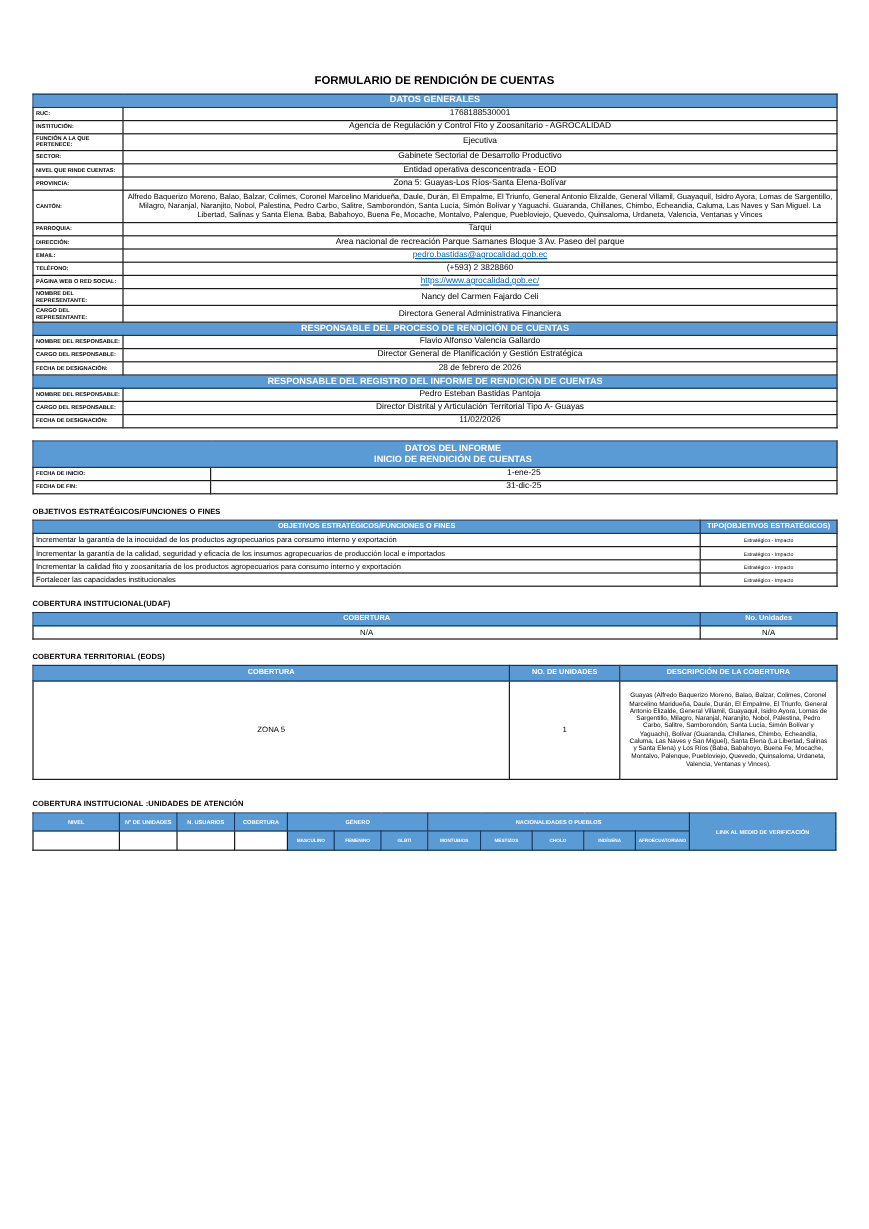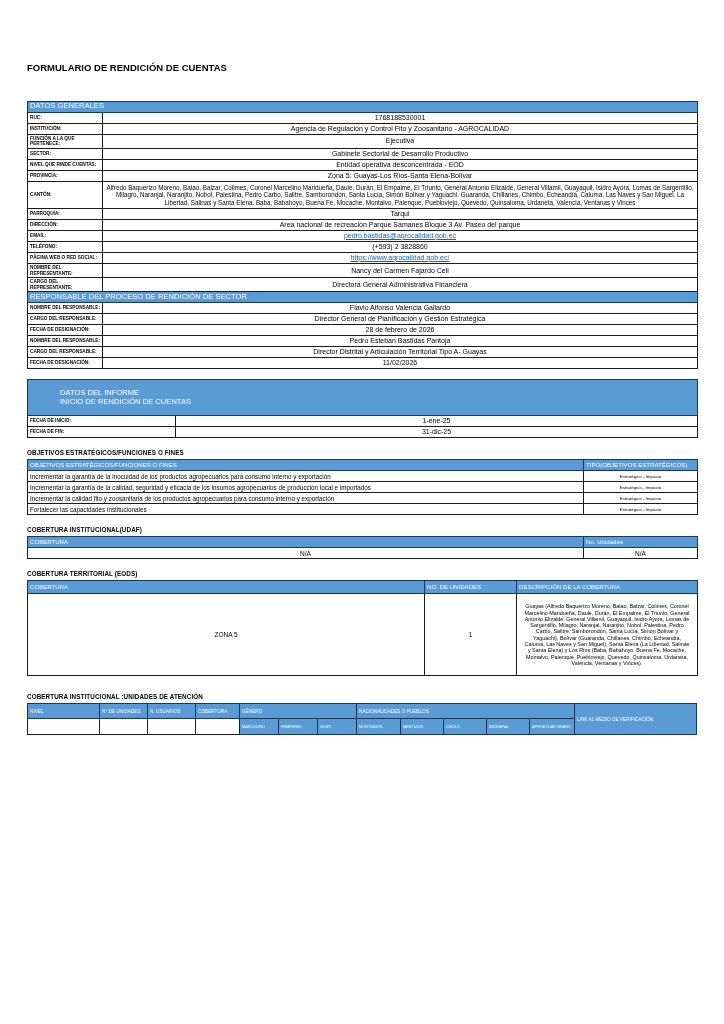--- a/index.html
+++ b/index.html
@@ -2,30 +2,30 @@
 <html><head>
 <meta charset="utf-8">
 <style>
   * { box-sizing: border-box; }
   html,body { margin:0; padding:0; background:#ffffff; }
   body {
     width:724px; height:1024px; overflow:hidden;
     font-family:"Liberation Sans", sans-serif; color:#000;
   }
   .content { width:670px; margin-left:27px; padding-top:62px; }
-  .doc-title { text-align:left; font-weight:bold; font-size:9.5px; line-height:11.5px; margin-bottom:27px; }
+  .doc-title { text-align:center; font-weight:bold; font-size:9.5px; line-height:11.5px; margin-bottom:4px; }
 
   table { border-collapse:collapse; width:670px; table-layout:fixed; }
   td { border:0.8px solid #1a1a1a; padding:0 2px; vertical-align:middle; word-wrap:break-word; }
 
   .hdr {
-    background:#5B9BD5; color:#ffffff; font-weight:normal; 
+    background:#5B9BD5; color:#ffffff; font-weight:bold; text-align:center;
     font-size:7.6px; height:11px; border:0.8px solid #17375E; line-height:8.5px;
   }
-  .hdr2line { height:36px;padding-left:32px; }
+  .hdr2line { height:22px;padding-left:32px; }
   .lbl { font-size:4.7px; font-weight:bold; line-height:5.6px; padding:1px 2px; }
   .val { font-size:7px; text-align:center; height:11px; line-height:8px; }
   .val-sm { font-size:6.3px; line-height:7.4px; padding:2px; }
   a.link { color:#0563C1; text-decoration:underline; cursor:pointer; }
 
   .caption { font-size:6.3px; font-weight:600; margin:11px 0 3px 0; letter-spacing:0.1px; }
 
   
   .obj-hdr { font-size:6.1px; height:11px; }
   .obj-cell { font-size:6.3px; height:11px; text-align:left; line-height:7px; }
@@ -114,33 +114,36 @@
         </tr>
         <tr>
           <td class="lbl">NOMBRE DEL REPRESENTANTE:</td>
           <td class="val">Nancy del Carmen Fajardo Celi</td>
         </tr>
         <tr>
           <td class="lbl">CARGO DEL REPRESENTANTE:</td>
           <td class="val">Directora General Administrativa Financiera</td>
         </tr>
         <tr>
-          <td class="hdr" colspan="2">RESPONSABLE DEL PROCESO DE RENDICIÓN DE SECTOR</td>
+          <td class="hdr" colspan="2">RESPONSABLE DEL PROCESO DE RENDICIÓN DE CUENTAS</td>
         </tr>
         <tr>
           <td class="lbl">NOMBRE DEL RESPONSABLE:</td>
           <td class="val">Flavio Alfonso Valencia Gallardo</td>
         </tr>
         <tr>
           <td class="lbl">CARGO DEL RESPONSABLE:</td>
           <td class="val">Director General de Planificación y Gestión Estratégica</td>
         </tr>
         <tr>
           <td class="lbl">FECHA DE DESIGNACIÓN:</td>
           <td class="val">28 de febrero de 2026</td>
+        </tr>
+        <tr>
+          <td class="hdr" colspan="2">RESPONSABLE DEL REGISTRO DEL INFORME DE RENDICIÓN DE CUENTAS</td>
         </tr>
         <tr>
           <td class="lbl">NOMBRE DEL RESPONSABLE:</td>
           <td class="val">Pedro Esteban Bastidas Pantoja</td>
         </tr>
         <tr>
           <td class="lbl">CARGO DEL RESPONSABLE:</td>
           <td class="val">Director Distrital y Articulación Territorial Tipo A- Guayas</td>
         </tr>
         <tr>

